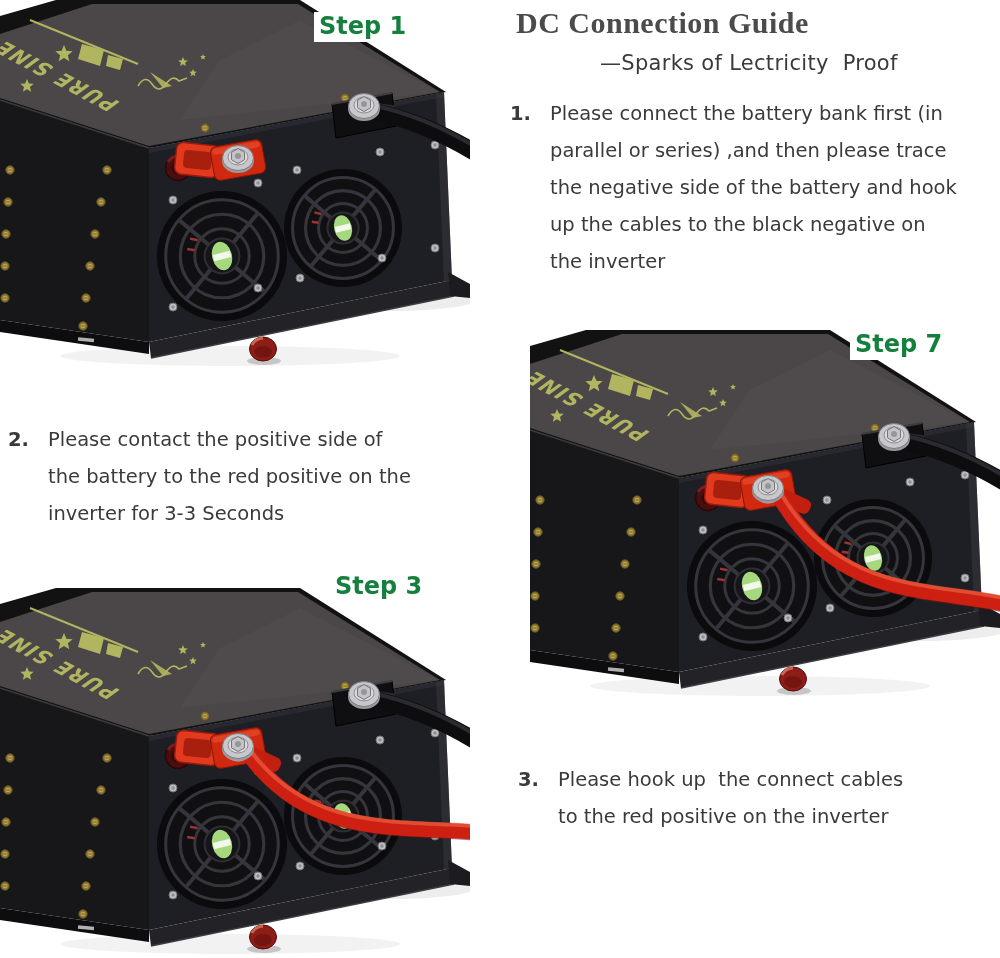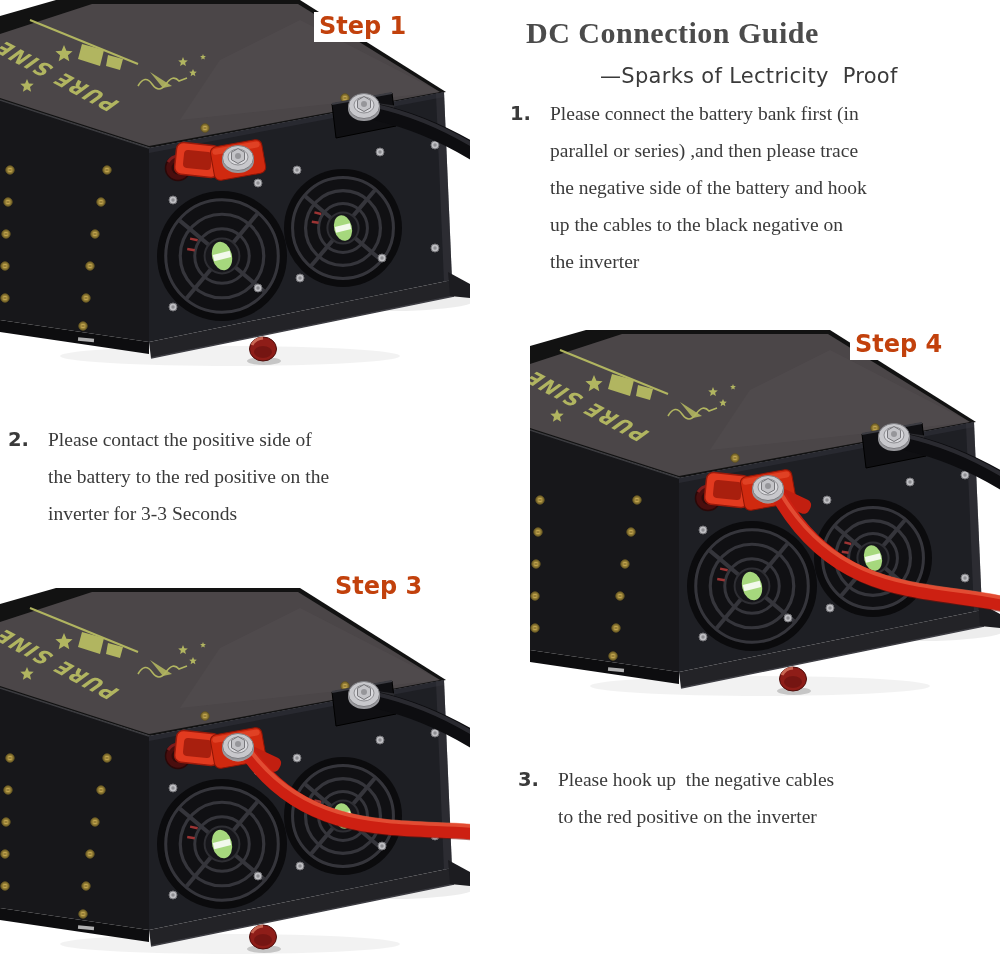--- a/index.html
+++ b/index.html
@@ -2,32 +2,32 @@
 <html><head>
 <meta charset="utf-8">
 <style>
   html,body{margin:0;padding:0;background:#fff;}
   .canvas{position:relative;width:1000px;height:958px;background:#fff;overflow:hidden;
           font-family:"DejaVu Sans","Liberation Sans",sans-serif;}
   .photo{position:absolute;z-index:1;}
   .photo-1{left:0;top:0;width:470px;height:372px;}
   .photo-2{left:530px;top:330px;width:470px;height:372px;}
   .photo-3{left:0;top:588px;width:470px;height:372px;}
-  .step-label{position:absolute;z-index:3;font-weight:700;font-size:24px;color:#c2410c;
+  .step-label{position:absolute;z-index:3;font-weight:700;font-size:24px;color:#15803d;
               background:#fff;padding:1px 5px;line-height:1.15;}
   .step-label-1{left:314px;top:12px;}
   .step-label-2{left:850px;top:330px;}
   .step-label-3{left:330px;top:572px;}
   .header{position:absolute;left:512px;top:2px;z-index:2;}
-  .title{margin:14px;font-family:"Liberation Serif","DejaVu Serif",serif;font-weight:700;
+  .title{margin:4px;font-family:"Liberation Serif","DejaVu Serif",serif;font-weight:700;
          font-size:30px;letter-spacing:.5px;color:#4b4b4b;}
   .subtitle{margin:11px 0 0 88px;font-size:21px;color:#3a3a3a;white-space:pre;letter-spacing:.3px;}
   .instruction{position:absolute;z-index:2;display:flex;font-size:19.5px;line-height:37px;color:#3a3a3a;}
   .instruction .num{font-weight:700;flex:0 0 40px;}
-  .instruction .text{white-space:pre-wrap;font-family:Liberation Serif, serif;}
+  .instruction .text{white-space:pre-wrap;}
   .instruction-1{left:510px;top:95px;width:500px;}
   .instruction-2{left:8px;top:421px;width:470px;}
   .instruction-3{left:518px;top:761px;width:480px;}
 </style>
 </head>
 <body>
 
 <div class="canvas">
 
   <div class="photo photo-1" id="photo-0"><svg viewBox="0 0 470 372" width="470" height="372" xmlns="http://www.w3.org/2000/svg">
@@ -712,21 +712,21 @@
 
   <g>
     <ellipse cx="264" cy="361" rx="17" ry="4" fill="rgba(0,0,0,0.18)"></ellipse>
     <ellipse cx="263" cy="349" rx="13.5" ry="12" fill="#8e1d18" stroke="#4e0c0a" stroke-width="1"></ellipse>
     <path d="M252,345 a13 11 0 0 1 11,-7" stroke="#d87a64" stroke-width="3" fill="none" opacity="0.8"></path>
     <ellipse cx="263" cy="352" rx="9" ry="6" fill="#6b120f" opacity="0.7"></ellipse>
   </g>
 </svg></div>
 
   <div class="step-label step-label-1">Step 1</div>
-  <div class="step-label step-label-2">Step 4</div>
+  <div class="step-label step-label-2">Step 7</div>
   <div class="step-label step-label-3">Step 3</div>
 
   <div class="header">
     <h1 class="title">DC Connection Guide</h1>
     <div class="subtitle">—Sparks of Lectricity  Proof</div>
   </div>
 
   <div class="instruction instruction-1">
     <span class="num">1.</span>
     <div class="text">Please connect the battery bank first (in
@@ -738,17 +738,17 @@
 
   <div class="instruction instruction-2">
     <span class="num">2.</span>
     <div class="text">Please contact the positive side of
 the battery to the red positive on the
 inverter for 3-3 Seconds</div>
   </div>
 
   <div class="instruction instruction-3">
     <span class="num">3.</span>
-    <div class="text">Please hook up  the negative cables
+    <div class="text">Please hook up  the connect cables
 to the red positive on the inverter</div>
   </div>
 
 </div>
 
 </body></html>

